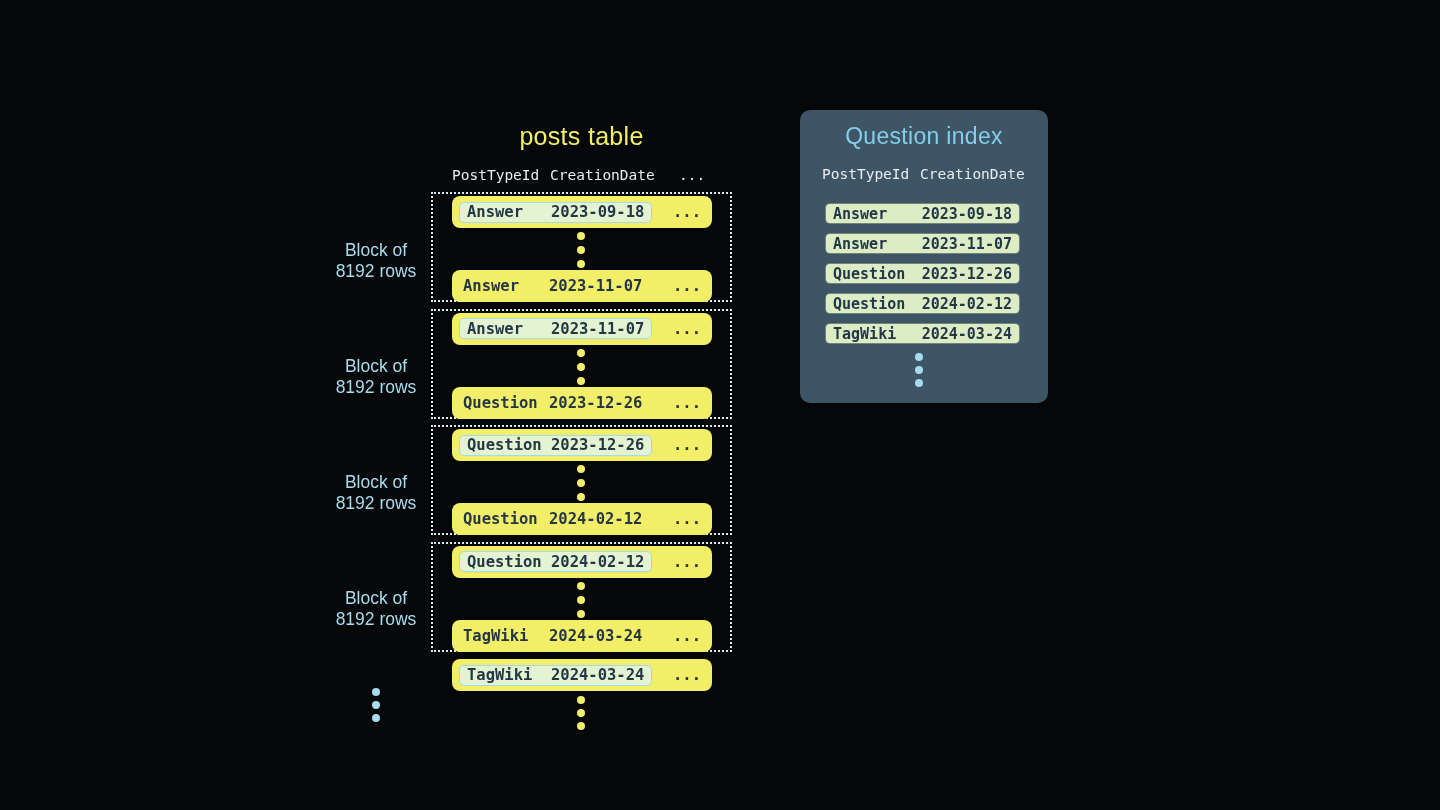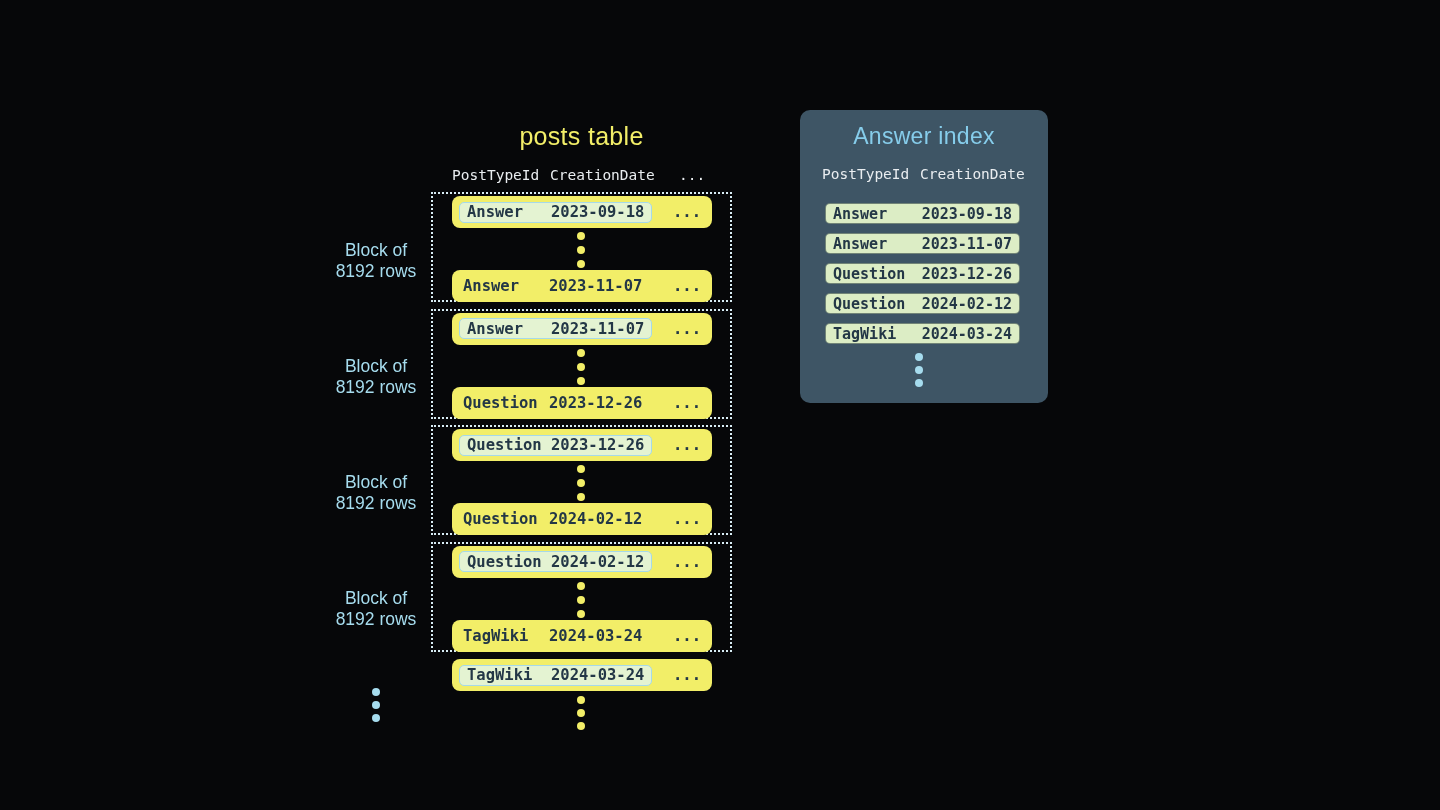--- a/index.html
+++ b/index.html
@@ -185,21 +185,21 @@
       <i class="dot"></i>
       <i class="dot"></i>
   </div>
   <div class="vdots bdots gap5" style="left:372px;top:688px">
     <i class="dot"></i>
       <i class="dot"></i>
       <i class="dot"></i>
   </div>
 
   <div class="panel">
-    <div class="panel-title">Answer index</div>
+    <div class="panel-title">Question index</div>
     <div class="panel-headers">
       <span class="h" style="left:22px">PostTypeId</span>
       <span class="h" style="left:120px">CreationDate</span>
     </div>
 
     <div class="irow" style="top:93px">
       <span class="type">Answer</span>
       <span class="date">2023-09-18</span>
     </div>
     <div class="irow" style="top:123px">

